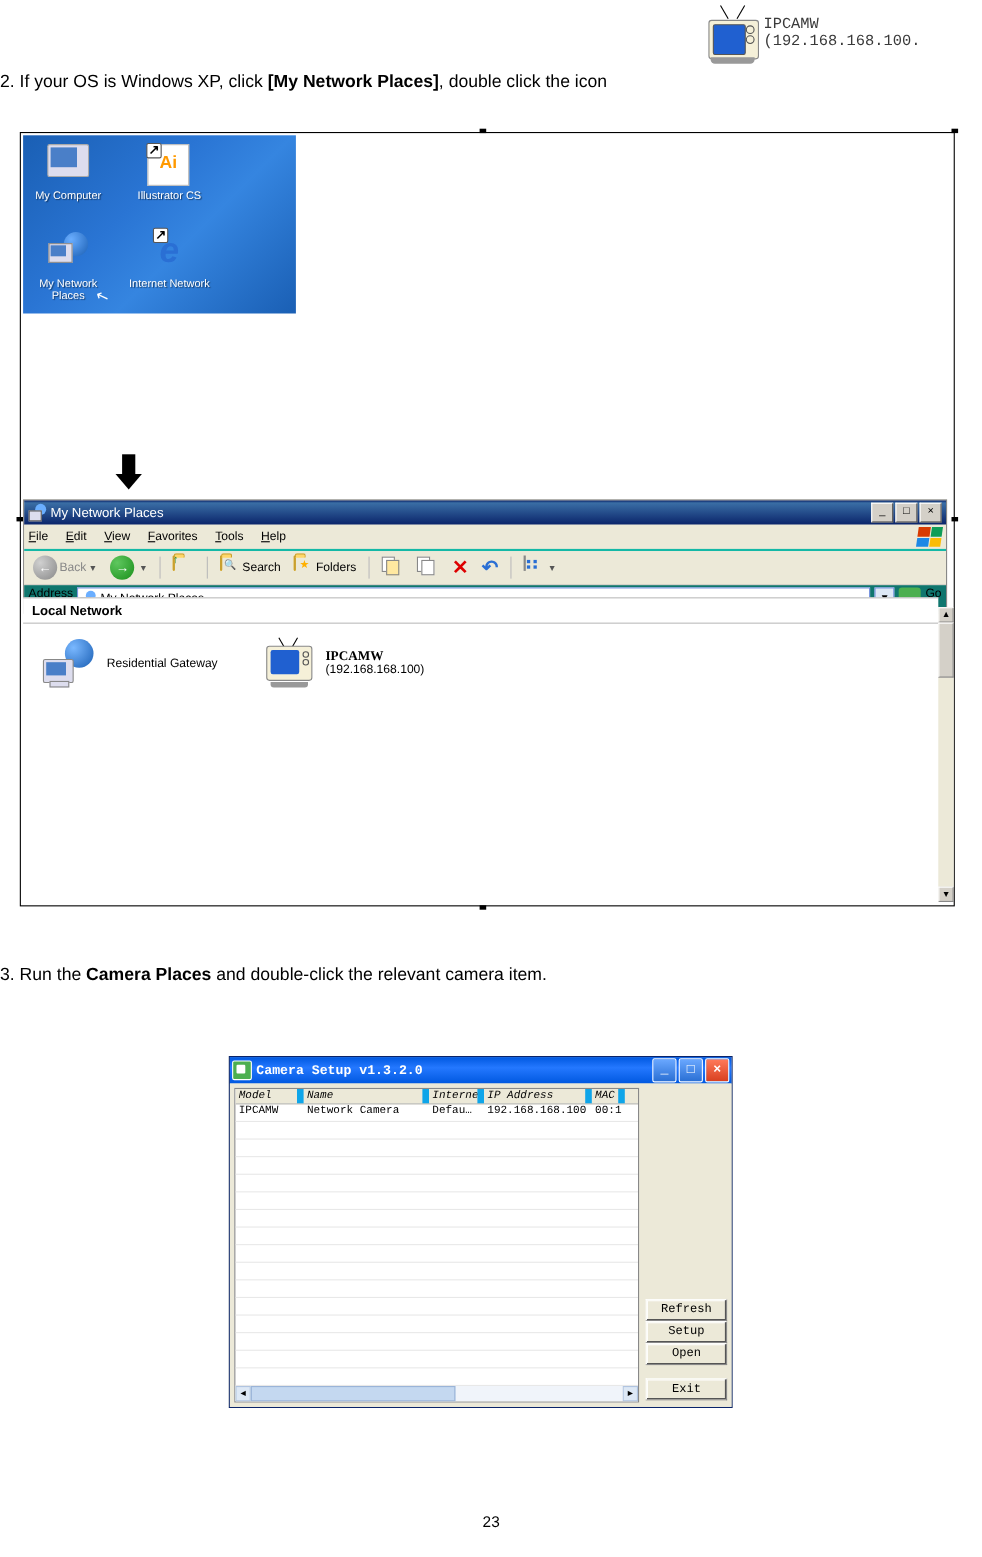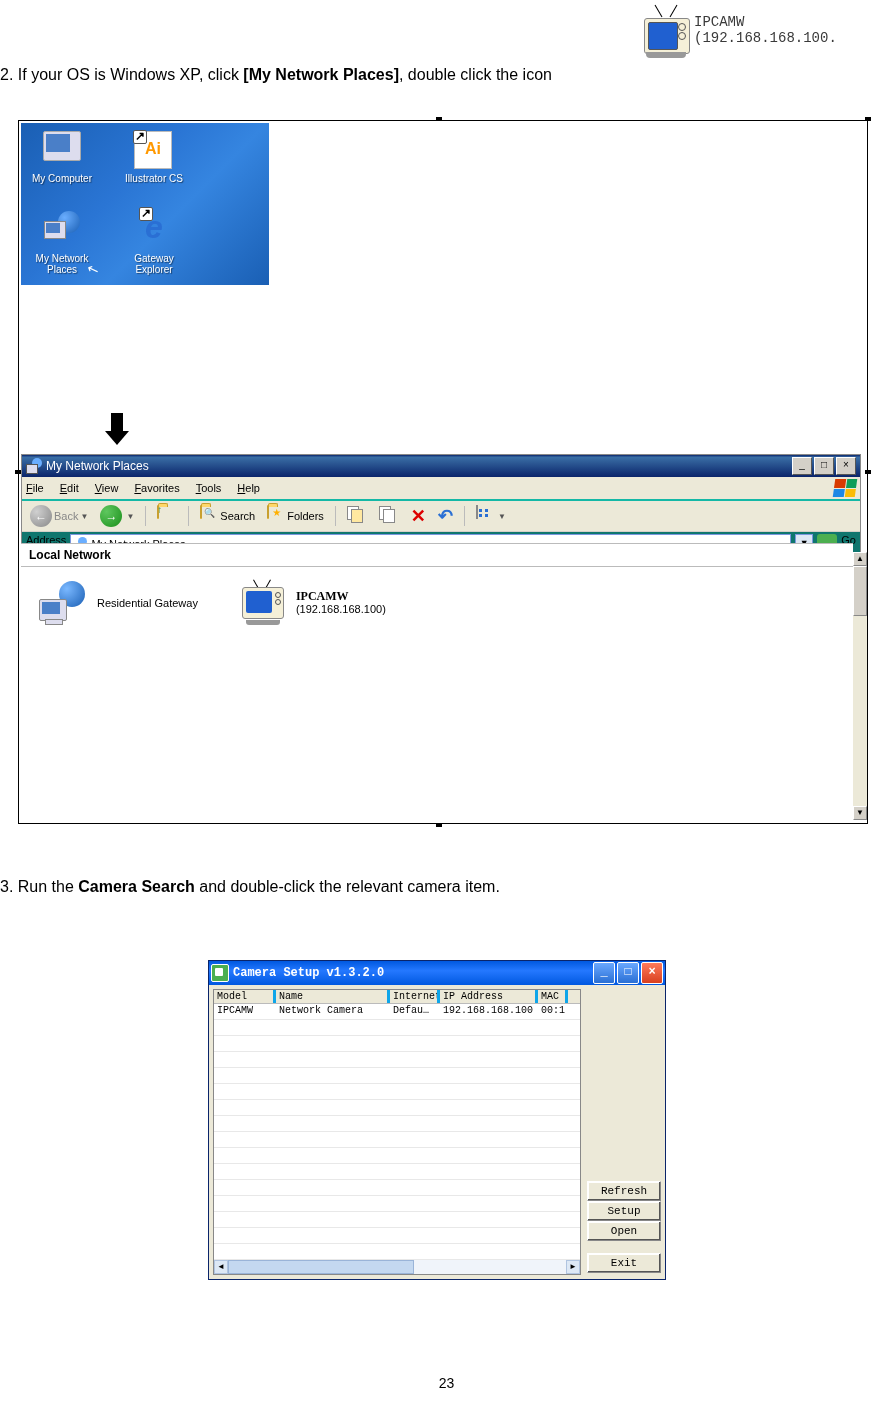--- a/index.html
+++ b/index.html
@@ -599,25 +599,26 @@
     overflow: hidden;
   }
   .grid-header {
     display: flex;
     background: #ece9d8;
     border-bottom: 1px solid #bbb;
     font-size: 10px;
     font-family: 'Courier New', monospace;
   }
   .grid-header div {
-    border-right: 3px solid #0ea5e9;
+    border-right: 6px solid #0ea5e9;
     padding: 1px 3px;
     box-sizing: border-box;
     white-space: nowrap;
     overflow: hidden;
+    font-style: italic;
   }
   .grid-row {
     display: flex;
     font-size: 10px;
     font-family: 'Courier New', monospace;
     border-bottom: 1px solid #e8e8e8;
     height: 15px;
   }
   .grid-row div {
     padding: 1px 3px;
@@ -730,21 +731,21 @@
               <div class="globe"></div>
               <div class="monitor"></div>
             </div>
           </div>
         <div class="icon-label">My Network Places</div>
       </div>
       <div class="desk-icon" style="left:96px;top:84px;">
         <div class="icon-box">
             <div class="ie-icon"><span class="e">e</span></div>
           </div>
-        <div class="icon-label">Gateway Explorer</div>
+        <div class="icon-label">Internet Network</div>
       </div>
       <div class="cursor-arrow">↖</div>
     </div>
 
     <div class="down-arrow">
       <div class="shaft"></div>
       <div class="head"></div>
     </div>
 
     <div class="window">
@@ -861,21 +862,21 @@
     </div>
     <div class="scrollbar-v">
       <div class="arrow">▲</div>
       <div class="thumb"></div>
       <div class="arrow down">▼</div>
     </div>
 
   </div>
 
   <div class="step3">
-    <span>3. Run the </span><b>Camera Search</b><span> and double-click the relevant camera item.</span>
+    <span>3. Run the </span><b>Camera Places</b><span> and double-click the relevant camera item.</span>
   </div>
 
   <div class="setup-window">
     <div class="setup-title">
       <div class="app-ico"></div>
       <span>Camera Setup v1.3.2.0</span>
       <div class="spacer"></div>
       <div class="xp-btn">_</div>
       <div class="xp-btn">□</div>
       <div class="xp-btn close">×</div>

